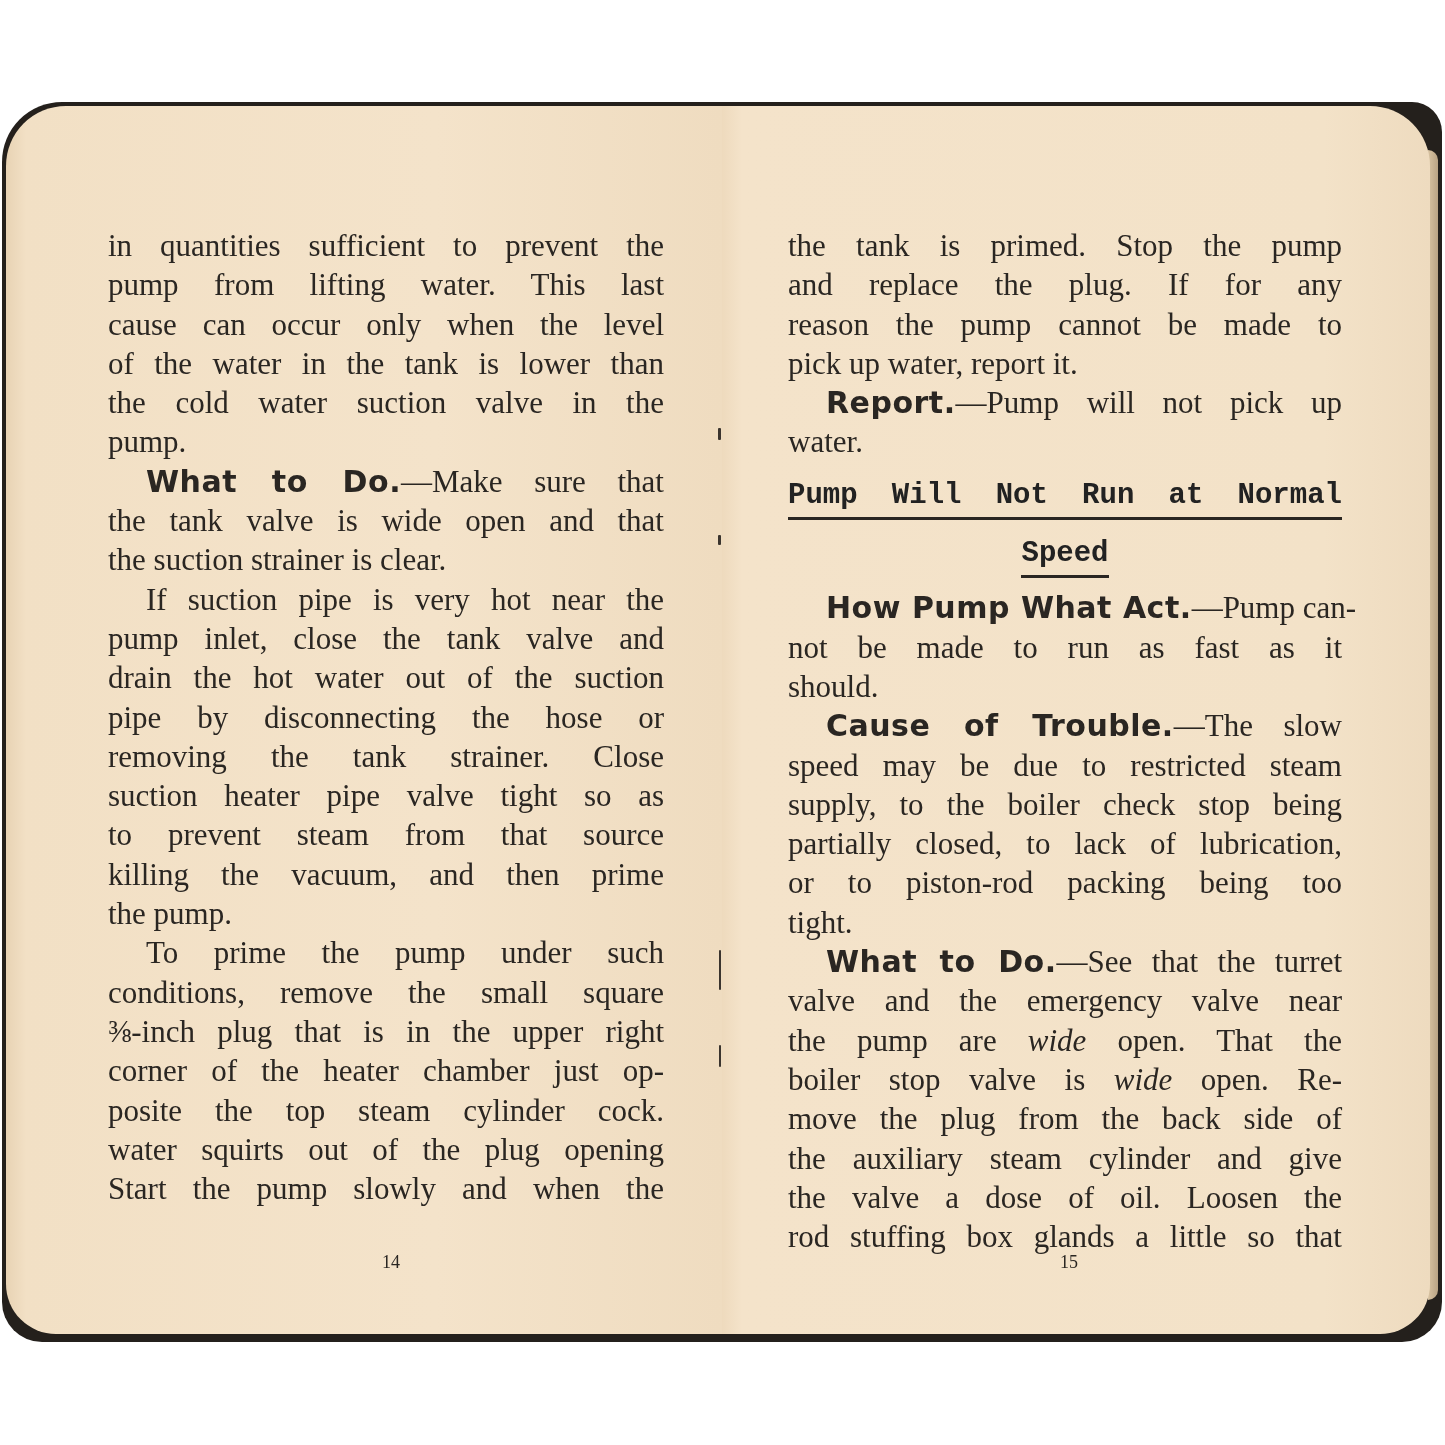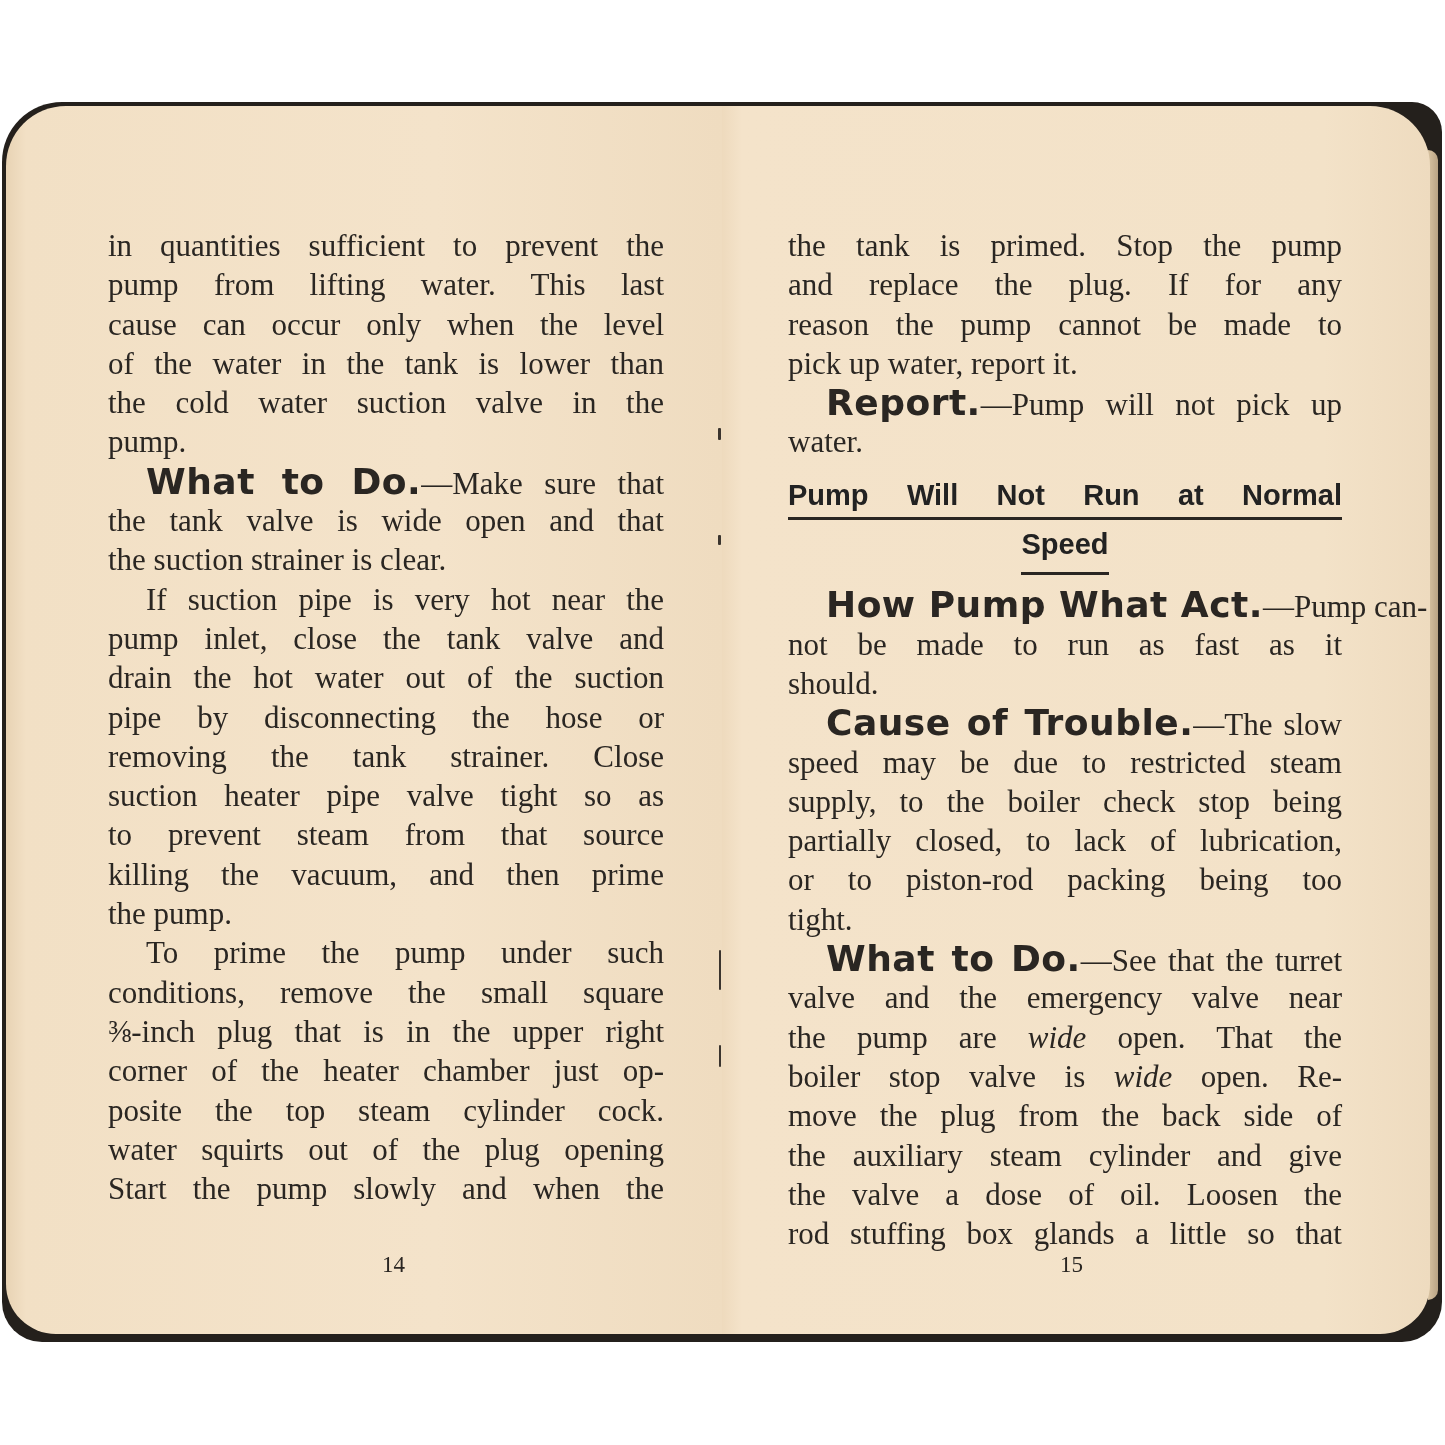--- a/index.html
+++ b/index.html
@@ -17,25 +17,25 @@
   .page.right { left:722px; width:708px; border-radius:0 60px 50px 0;
     background:linear-gradient(90deg,#eedabd 0px,#f4e3ca 20px,#f3e2c8 85%,#eedbbf 100%); }
   .right-edge { position:absolute; left:1428px; top:150px; width:10px; height:1150px;
     background:linear-gradient(90deg,#d8c3a2,#b9a384); border-radius:0 20px 20px 0; }
   .text { position:absolute; font-family:"Liberation Serif", serif; color:#2a2622; font-size:31px; line-height:39.3px; }
   .left .text { left:102px; width:556px; top:120px; }
   .right .text { left:66px; width:554px; top:120px; }
   .line { display:block; text-align:justify; text-align-last:justify; white-space:nowrap; height:39.3px; }
   .line.last { text-align-last:left; }
   .indent { padding-left:38px; }
-  .run-in { font-family:"DejaVu Sans", sans-serif; font-weight:bold; font-size:36px; letter-spacing:0.5px; }
-  .heading { font-family:Liberation Sans, sans-serif; font-weight:bold; font-size:29px; color:#222; text-align:center; }
+  .run-in { font-family:"DejaVu Sans", sans-serif; font-weight:bold; font-size:30px; letter-spacing:0.5px; }
+  .heading { font-family:Liberation Mono, monospace; font-weight:bold; font-size:29px; color:#222; text-align:center; }
   .heading .h1 { display:block; border-bottom:3px solid #2a2622; padding-bottom:2px; text-align:justify; text-align-last:justify; }
-  .heading .h2 { display:inline-block; border-bottom:3px solid #2a2622; margin-top:5px; padding-bottom:8px; }
-  .pagenum { position:absolute; font-family:"Liberation Serif", serif; font-size:23px; color:#2a2622; }
+  .heading .h2 { display:inline-block; border-bottom:3px solid #2a2622; margin-top:14px; padding-bottom:2px; }
+  .pagenum { position:absolute; font-family:"Liberation Serif", serif; font-size:18px; color:#2a2622; }
   em { font-style:italic; }
   .speck { position:absolute; background:#3a342e; border-radius:1px; }
 </style>
 </head>
 <body>
 
 <div class="book"></div>
 <div class="right-edge"></div>
 
 <div class="page left">

